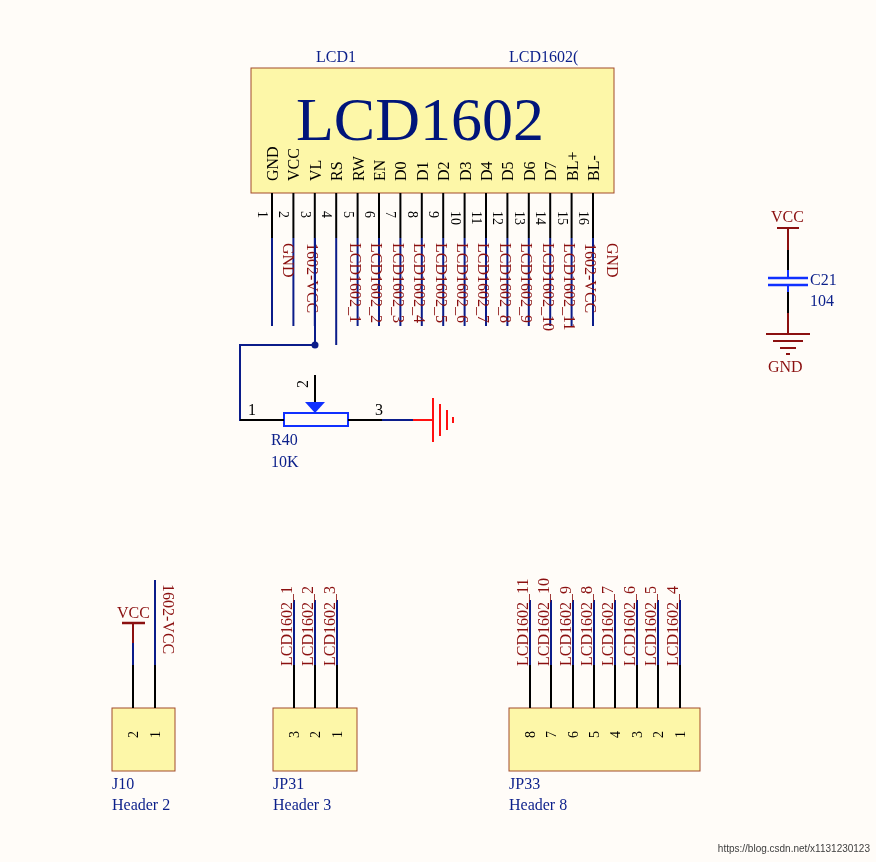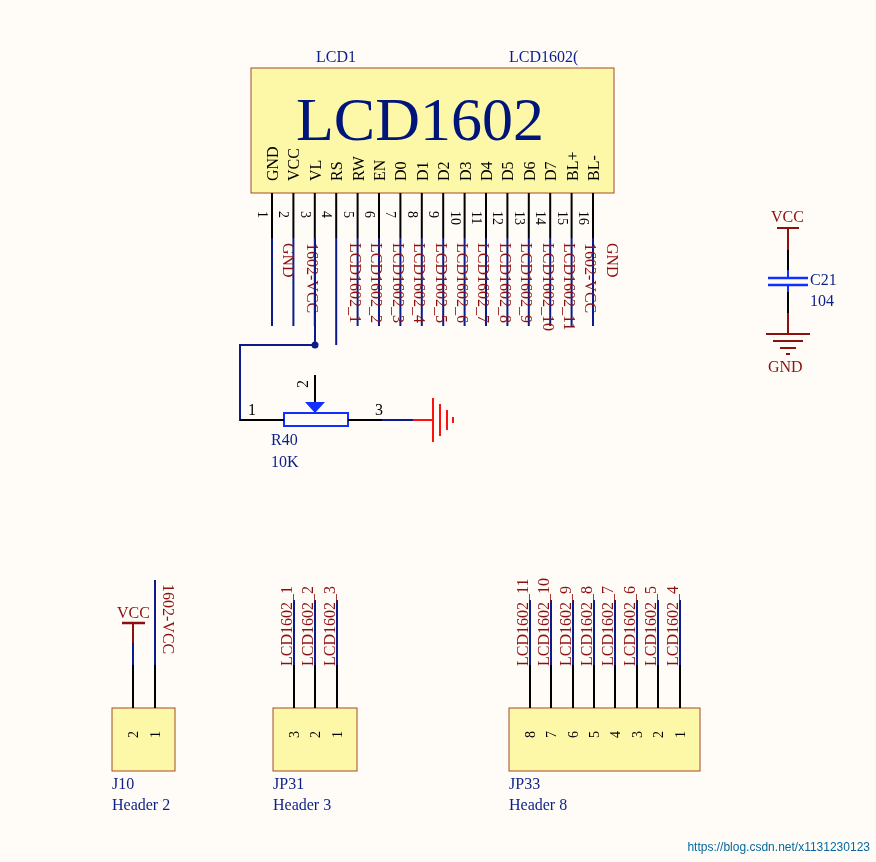--- a/index.html
+++ b/index.html
@@ -2,22 +2,22 @@
 <html><head>
 <meta charset="utf-8">
 <style>
   html, body { margin: 0; padding: 0; background: #fffcf8; }
   body { width: 876px; height: 862px; position: relative; overflow: hidden;
          font-family: "Liberation Serif", "DejaVu Serif", serif; }
   svg { position: absolute; left: 0; top: 0; }
   .t-blue { fill: #0b1f8a; }
   .t-red { fill: #8b1010; }
   .t-navy { fill: #00157a; }
-  .wm { position: absolute; right: 6px; bottom: 8px; color: #0369a1;
-        font-family: "Liberation Sans", "DejaVu Sans", sans-serif; font-size: 12px; }
+  .wm { position: absolute; right: 6px; bottom: 8px; color: #404040;
+        font-family: "Liberation Sans", "DejaVu Sans", sans-serif; font-size: 10px; }
 </style>
 </head>
 <body>
 
 <svg id="sch" width="876" height="862" viewBox="0 0 876 862">
 
   <g>
     <text class="t-blue" x="316" y="62" font-size="16">LCD1</text>
     <text class="t-blue" x="509" y="62" font-size="16">LCD1602(</text>
     <rect x="251" y="68" width="363" height="125" fill="#fdf7a8" stroke="#a24a2a" stroke-width="1"></rect>

